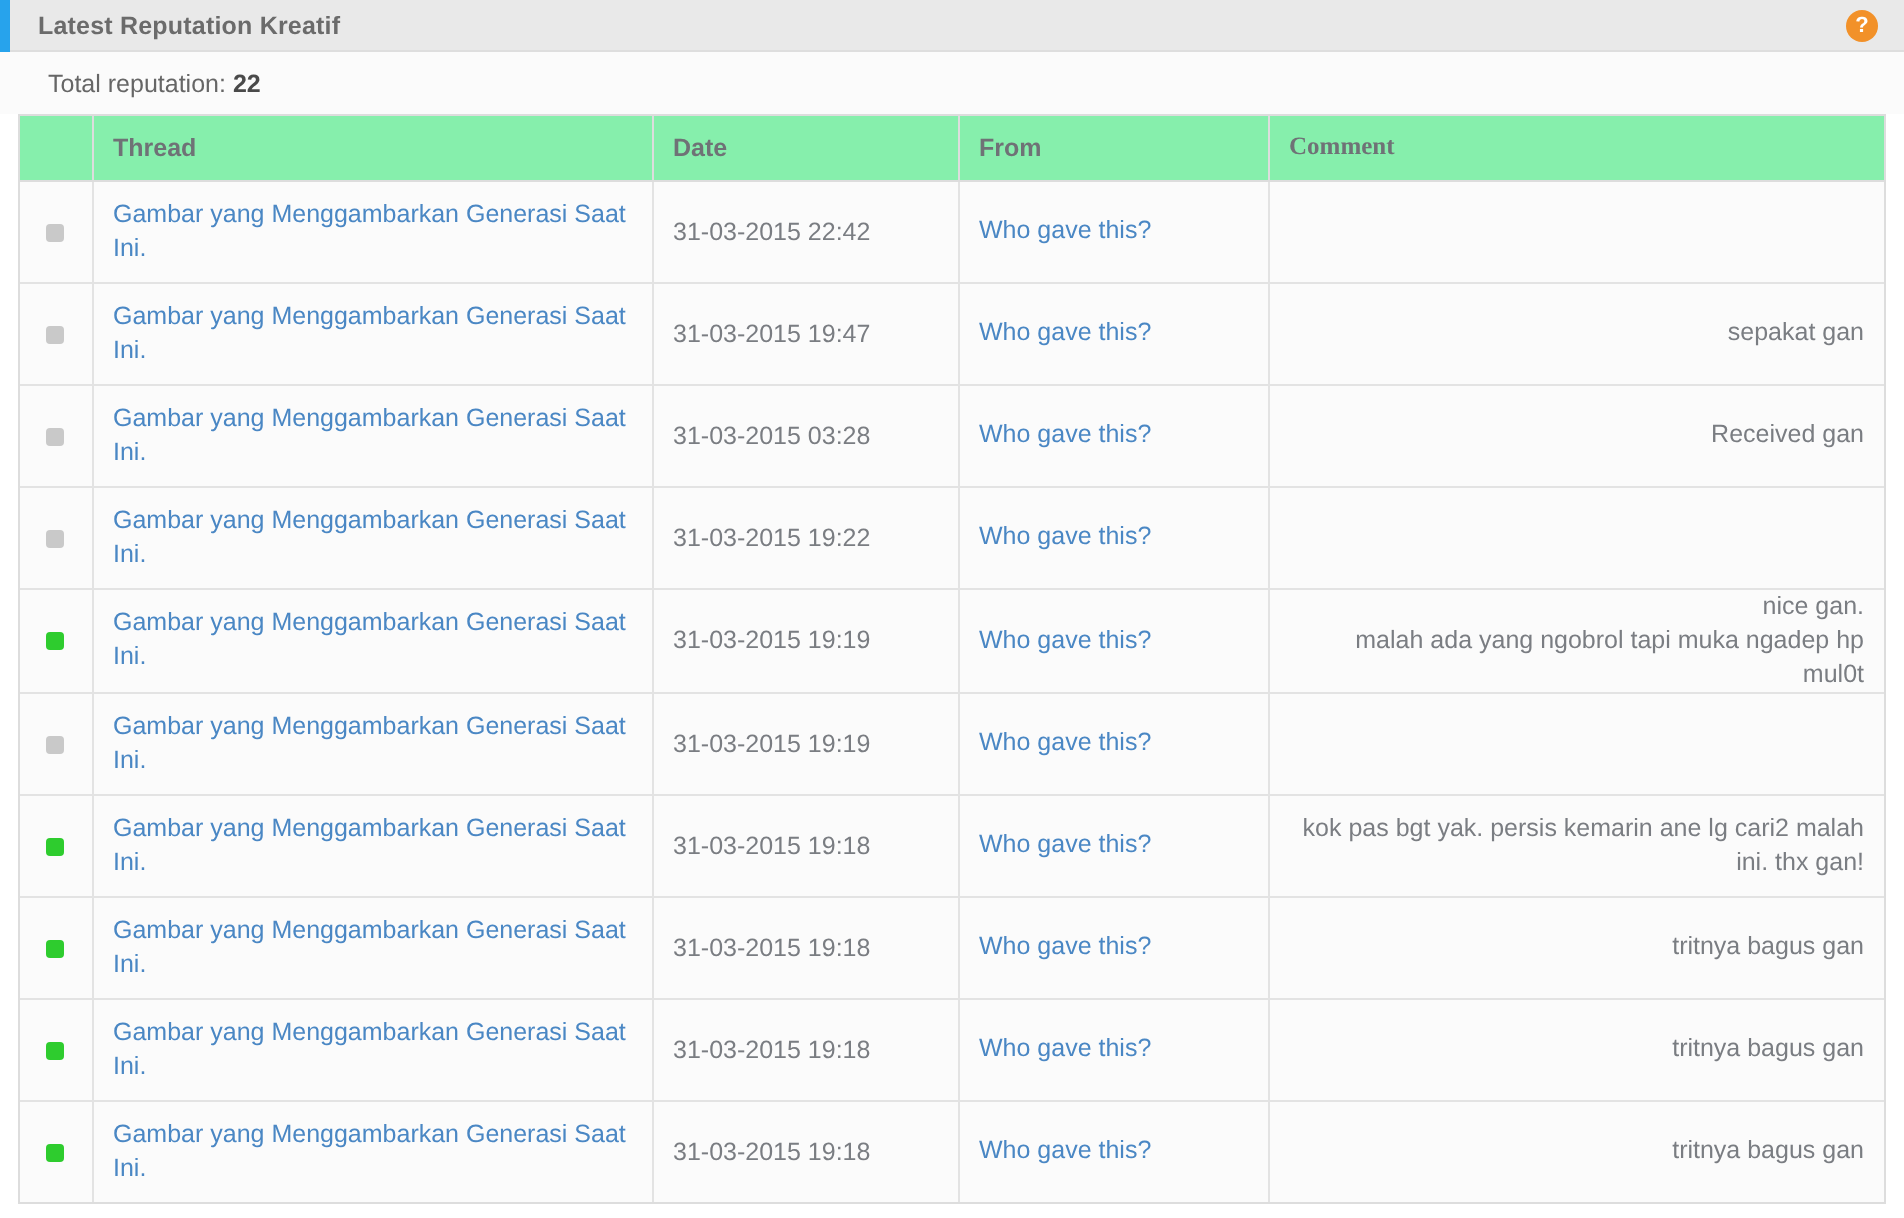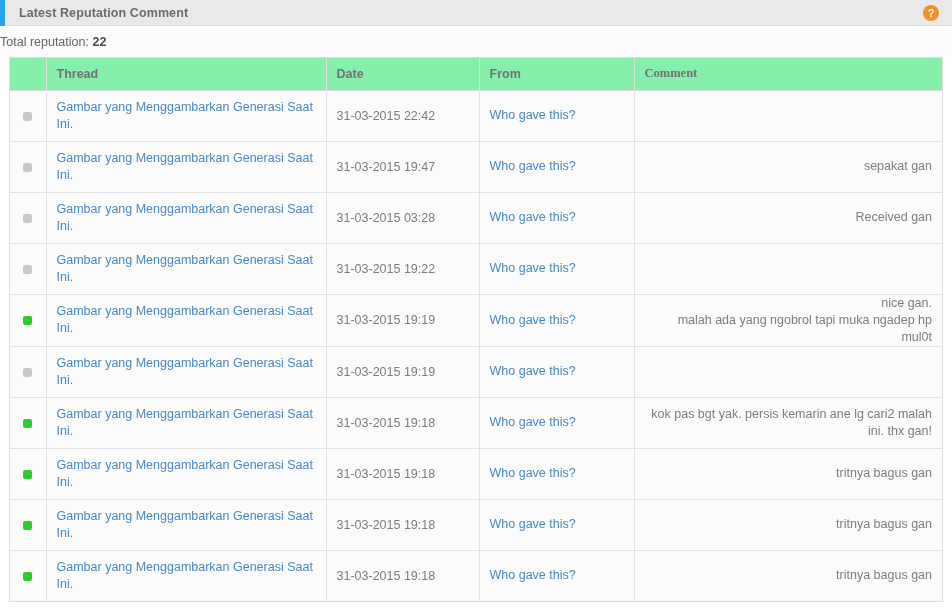--- a/index.html
+++ b/index.html
@@ -57,21 +57,21 @@
     font-size: 11px;
     font-weight: bold;
     line-height: 16px;
     text-align: center;
     cursor: pointer;
     user-select: none;
   }
 
   
   .total-rep {
-    padding: 9px 0 8px 0;
+    padding: 9px 0 8px 24px;
     font-size: 12.5px;
     color: #666666;
     background: #fbfbfb;
   }
   .total-rep b {
     color: #4a4a4a;
     font-weight: bold;
   }
 
   
@@ -151,21 +151,21 @@
     text-align: right;
   }
 </style>
 </head>
 <body>
 
 <div class="page">
 
   <div class="panel-header">
     <div class="panel-header-accent"></div>
-    <div class="panel-header-title">Latest Reputation Comment</div>
+    <div class="panel-header-title">Latest Reputation Kreatif</div>
     <div class="help-icon">?</div>
   </div>
 
   <div class="total-rep">
     <span>Total reputation:</span>
     <b>22</b>
   </div>
 
   <div class="table-wrap">
     <table class="rep-table">

